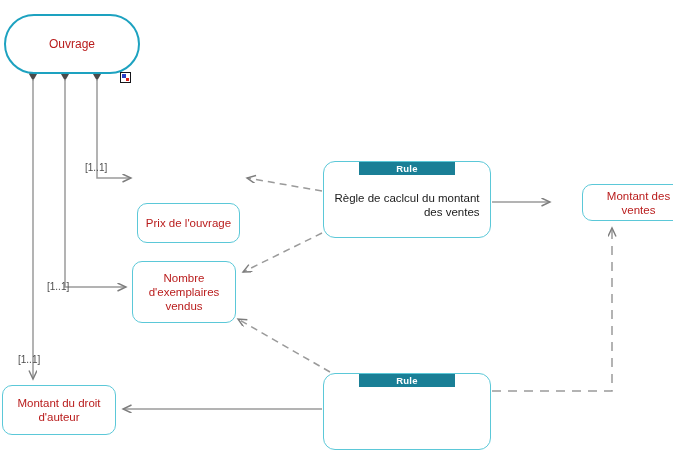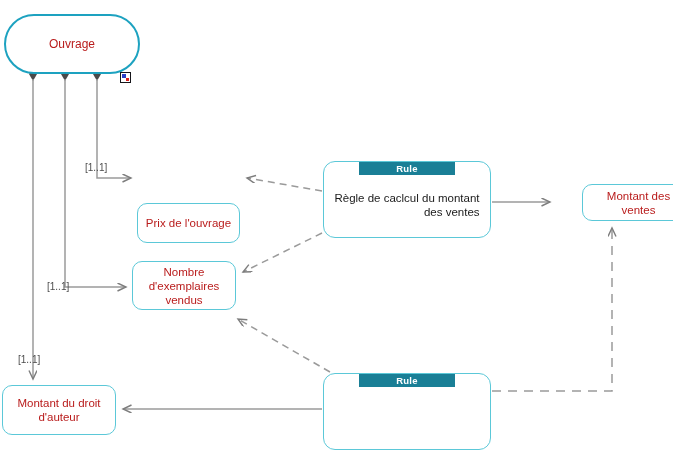--- a/index.html
+++ b/index.html
@@ -60,21 +60,21 @@
     left: 137px;
     top: 159px;
     width: 103px;
     height: 40px;
     margin-top: 44px;
   }
   #node-nombre {
     left: 132px;
     top: 261px;
     width: 104px;
-    height: 49px;
+    height: 62px;
   }
   #node-montant-ventes {
     left: 582px;
     top: 184px;
     width: 113px;
     height: 37px;
   }
   #node-montant-droit {
     left: 2px;
     top: 385px;

